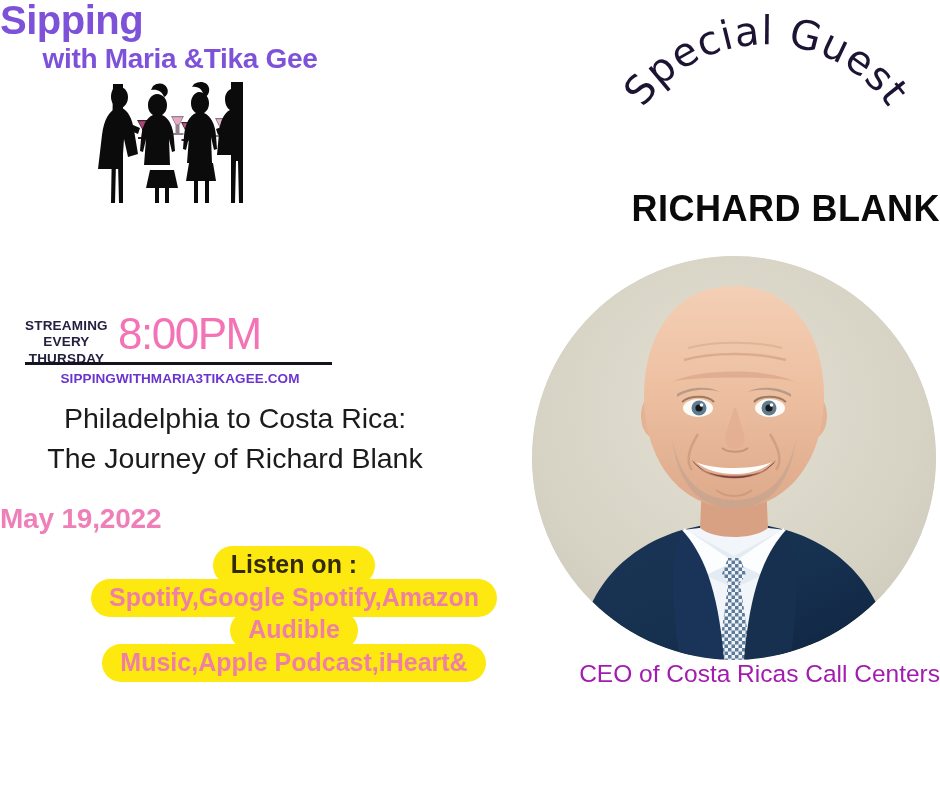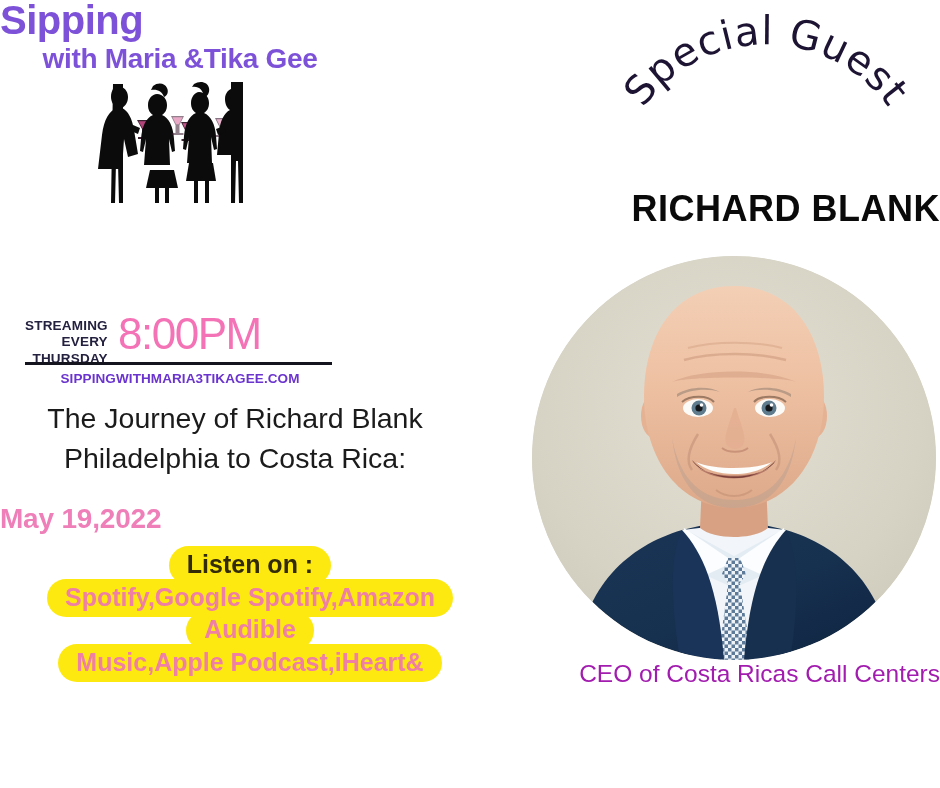--- a/index.html
+++ b/index.html
@@ -27,21 +27,21 @@
 
   
   .logo-wrap{position:absolute;left:95px;top:78px;width:155px;height:125px;}
   .logo-wrap svg{display:block;width:155px;height:125px;}
 
   
   .stream-block{position:absolute;left:25px;top:316px;width:310px;height:62px;}
   .stream-lines{
     position:absolute;left:0;top:2px;
     font-size:13.5px;font-weight:bold;line-height:1.22;
-    color:#24203f;letter-spacing:0.2px;text-align:right;
+    color:#24203f;letter-spacing:0.2px;text-align:center;
   }
   .stream-time{
     position:absolute;left:93px;top:-4px;
     font-size:44px;font-weight:normal;letter-spacing:-1.5px;
     color:#f472b6;line-height:1;
   }
   .stream-rule{
     position:absolute;left:25px;top:362px;width:307px;height:3px;background:#14141e;
   }
   .stream-url{
@@ -57,21 +57,21 @@
 
   
   .ep-date{
     position:absolute;left:0;top:503px;width:470px;text-align:left;
     font-size:28px;font-weight:bold;color:#ef7fb8;letter-spacing:-0.2px;
   }
 
   
   .listen-stack{
     position:absolute;left:0;top:549px;width:500px;
-    display:flex;flex-direction:column;align-items:center;
+    display:flex;flex-direction:column;align-items:center;padding-left:44px;
   }
   .listen-stack .ln{
     display:inline-block;background:#fde910;border-radius:20px;
     padding:3px 18px 5px;margin:-3px 0;
     font-size:25px;font-weight:bold;line-height:1.22;white-space:nowrap;
   }
   .ln.head{color:#332a08;}
   .ln.plat{color:#ef7fa4;}
 
   
@@ -159,22 +159,22 @@
       <div>STREAMING</div>
       <div>EVERY</div>
       <div>THURSDAY</div>
     </div>
     <div class="stream-time">8:00PM</div>
   </div>
   <div class="stream-rule"></div>
   <div class="stream-url">SIPPINGWITHMARIA3TIKAGEE.COM</div>
 
   <div class="episode-title">
+    <div>Philadelphia to Costa Rica:</div>
     <div>The Journey of Richard Blank</div>
-    <div>Philadelphia to Costa Rica:</div>
   </div>
 
   <div class="ep-date">May 19,2022</div>
 
   <div class="listen-stack">
     <span class="ln head">Listen on :</span>
     <span class="ln plat">Spotify,Google Spotify,Amazon</span>
     <span class="ln plat">Audible</span>
     <span class="ln plat">Music,Apple Podcast,iHeart&amp;</span>
   </div>

